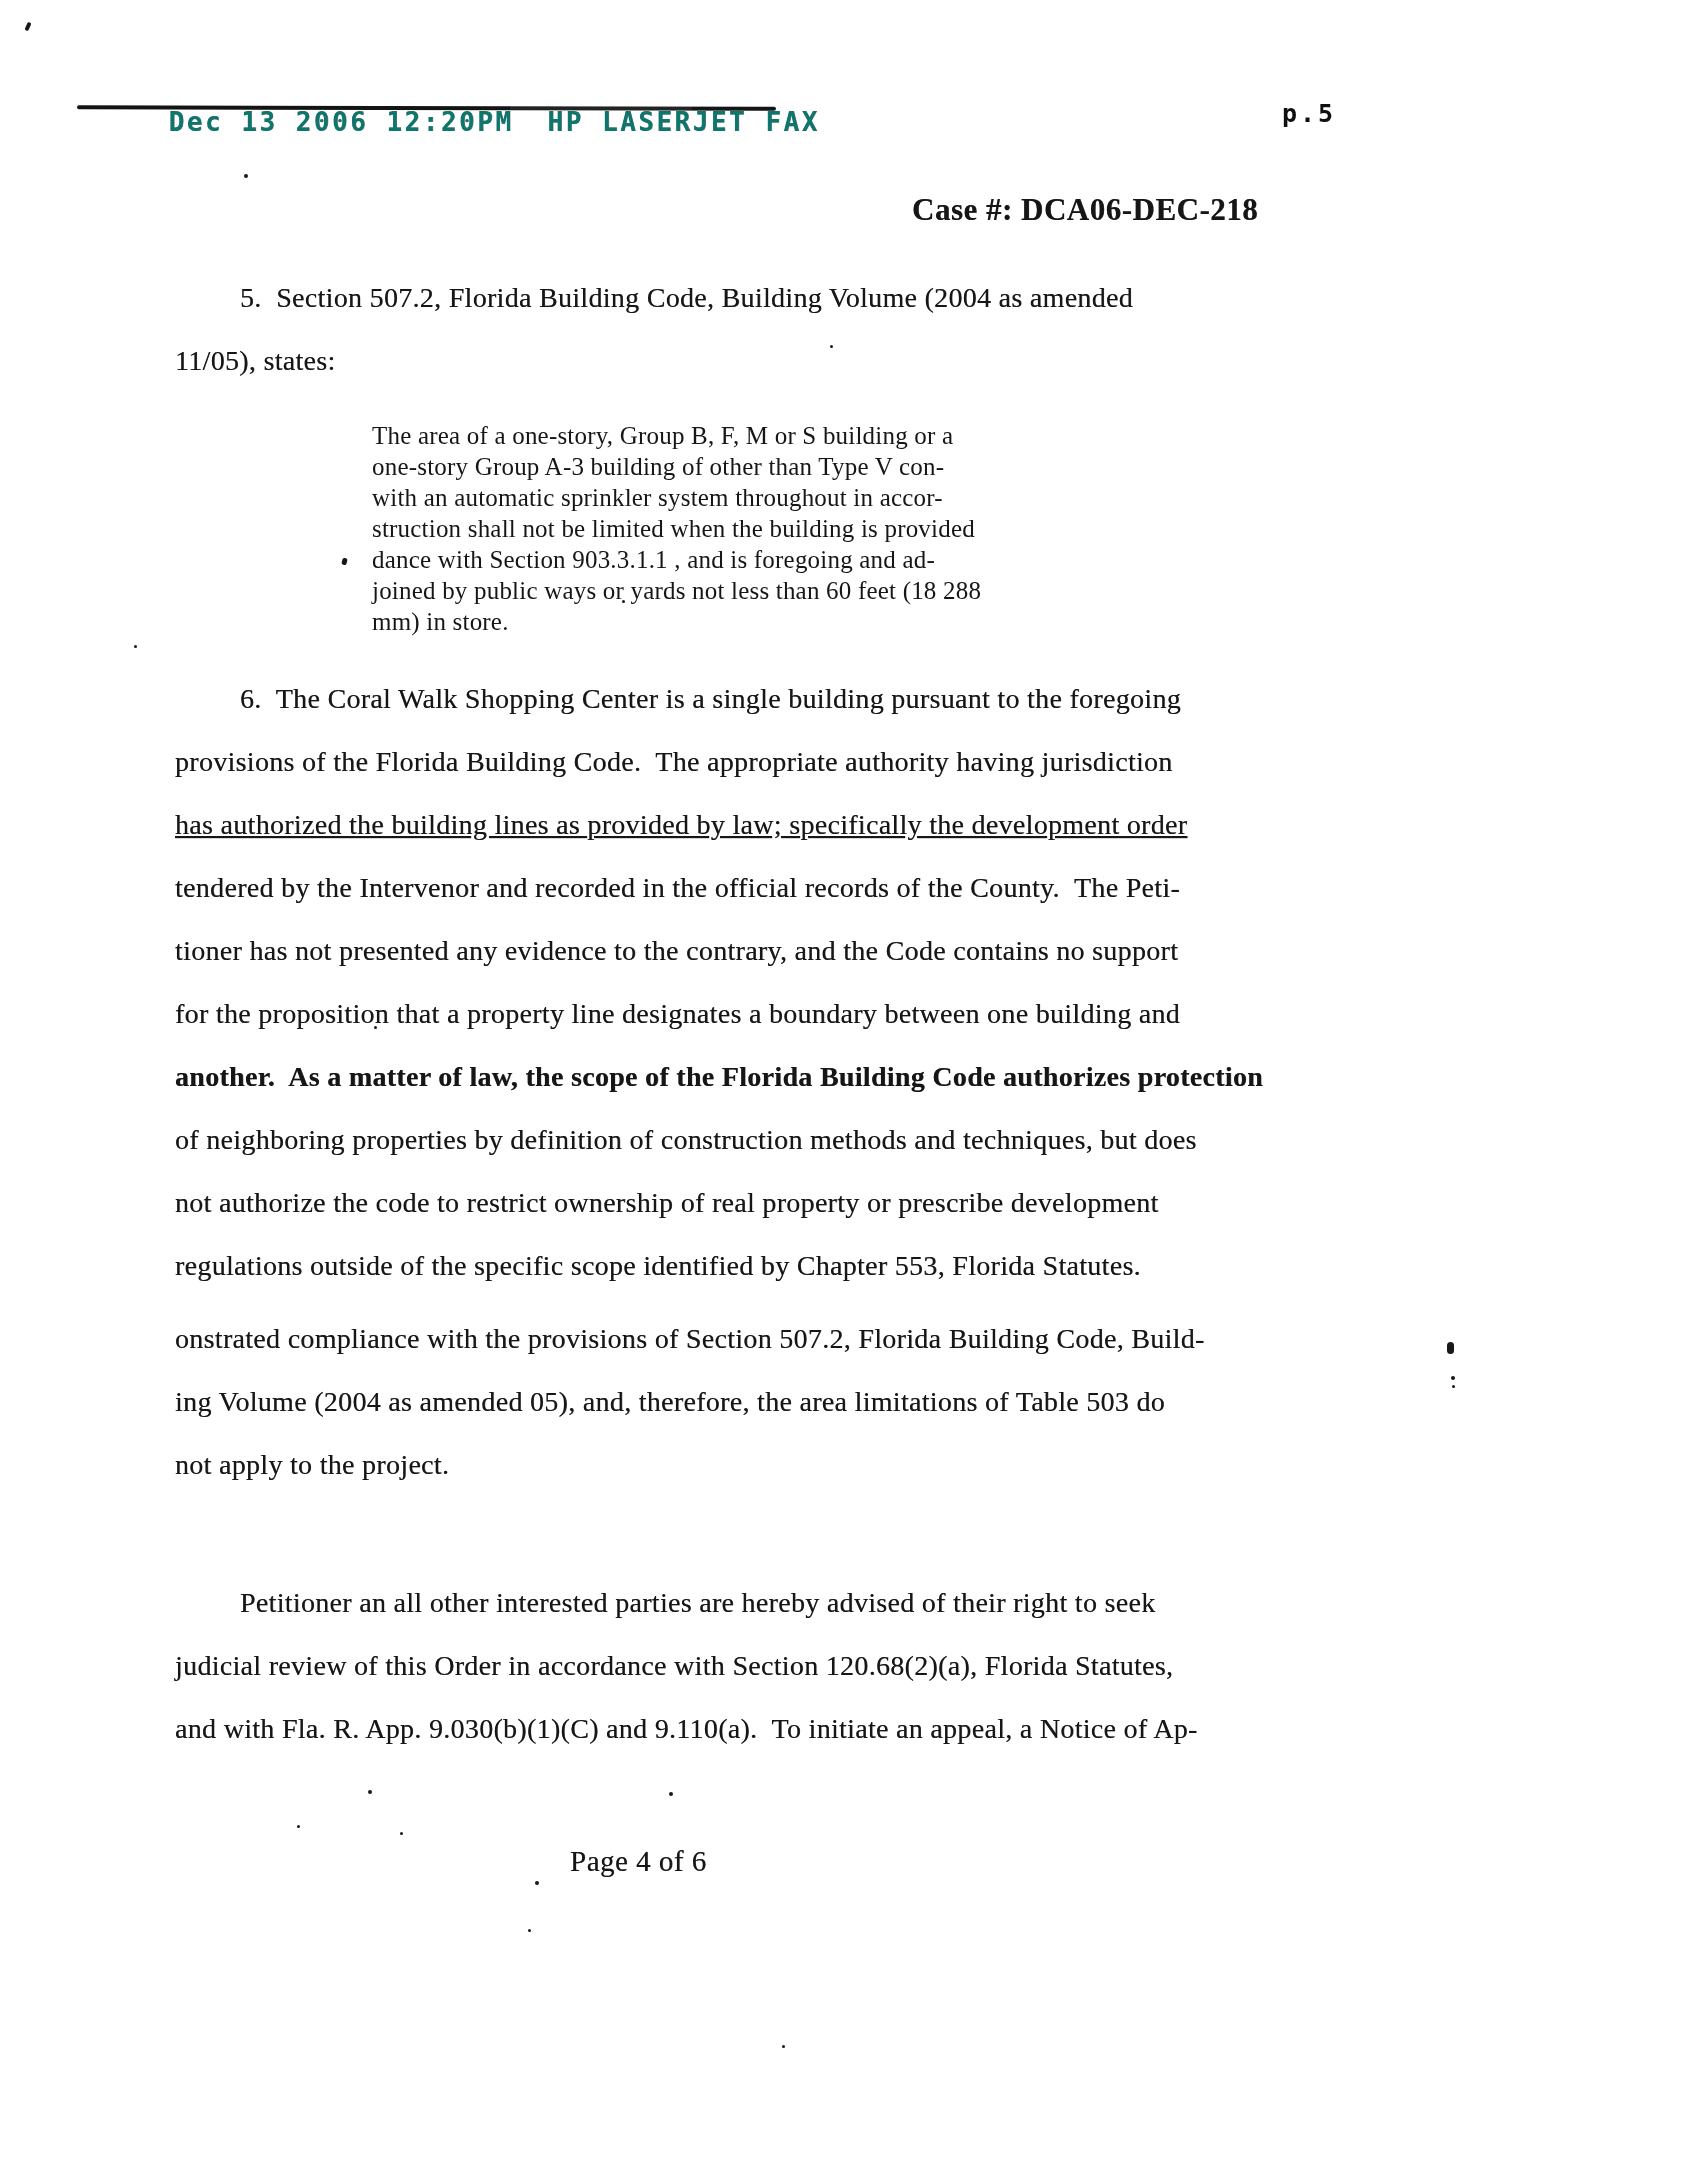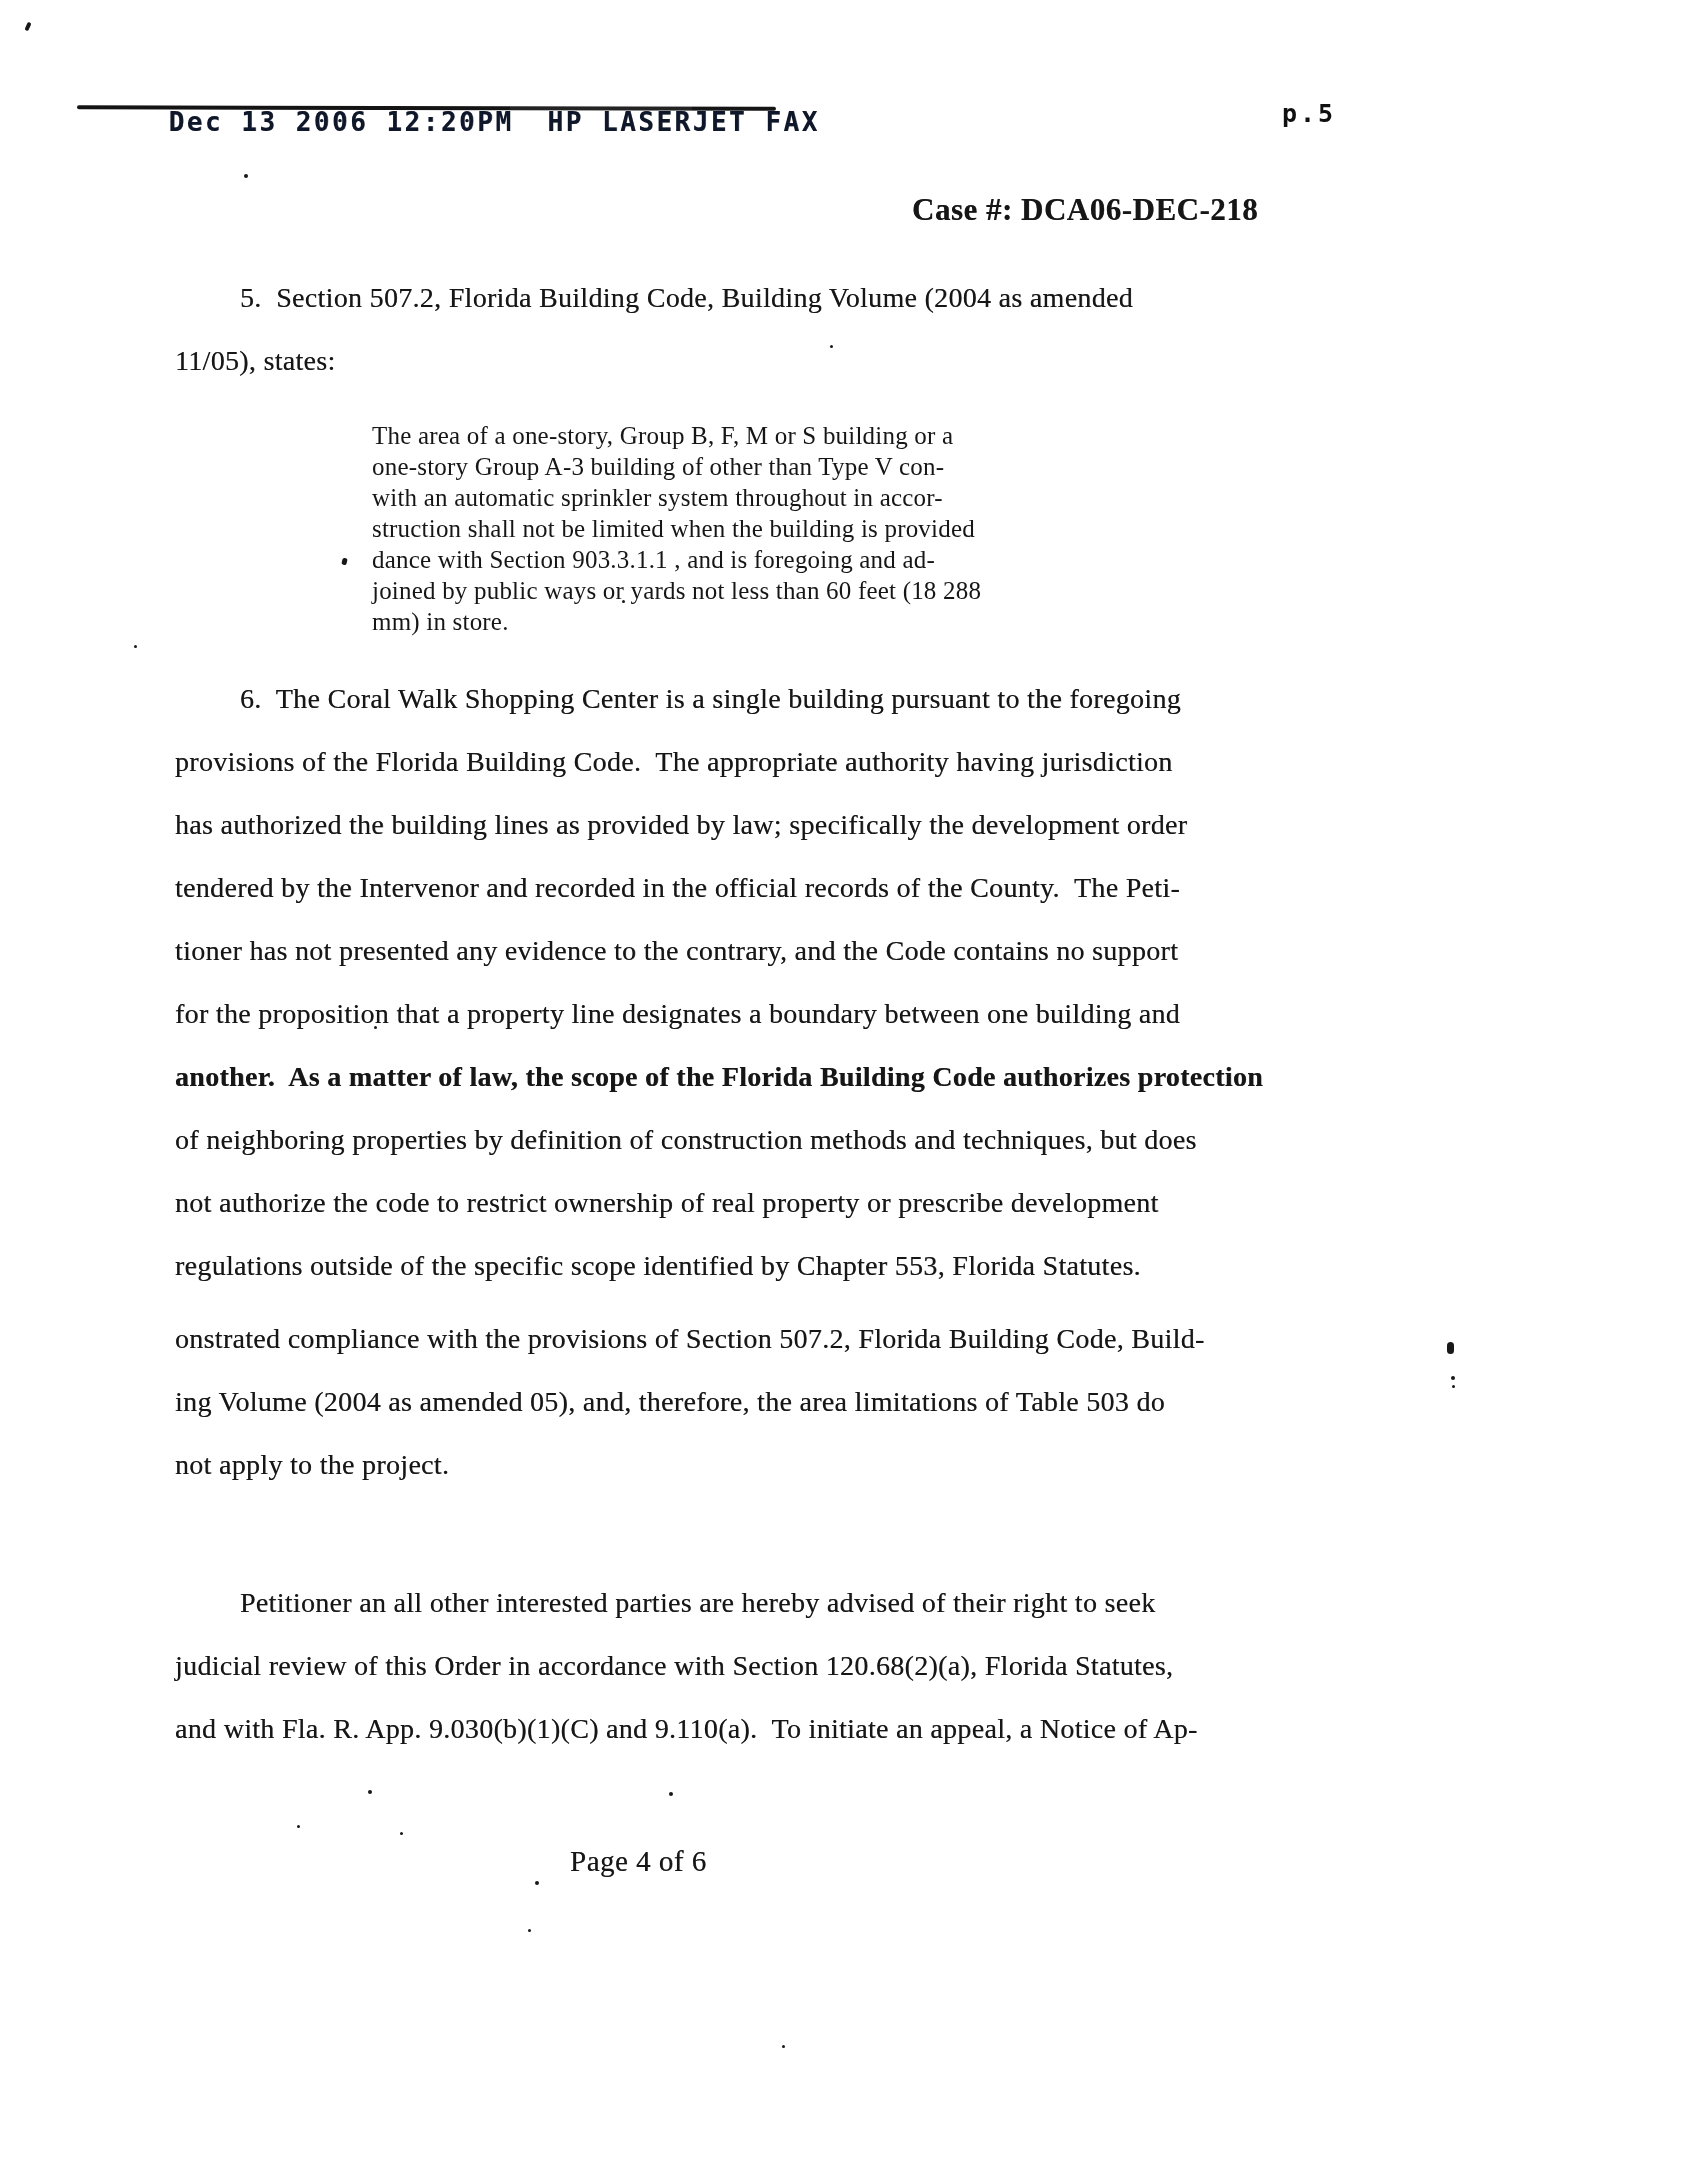--- a/index.html
+++ b/index.html
@@ -16,21 +16,21 @@
   
   .fax-header {
     position: absolute;
     left: 96px;
     top: 77px;
     font-family: "DejaVu Sans Mono", "Liberation Mono", monospace;
     font-weight: bold;
     font-size: 26px;
     letter-spacing: 2.5px;
     white-space: pre;
-    color: #0f172a;
+    color: #0f766e;
     text-shadow: 0.4px 0.4px 0.6px rgba(0,0,0,0.5);
   }
   .fax-device { margin-left: 34px; }
   .fax-underline {
     position: absolute;
     left: 77px;
     top: 106px;
     width: 699px;
     height: 4px;
     background: linear-gradient(90deg, #141414 0 62%, #232323 62% 88%, #151515 88% 100%);
@@ -131,21 +131,21 @@
       <div class="line" style="transform: scaleX(1);">one-story Group A-3 building of other than Type V con-</div>
       <div class="line" style="transform: scaleX(1);">with an automatic sprinkler system throughout in accor-</div>
       <div class="line" style="transform: scaleX(1);">struction shall not be limited when the building is provided</div>
       <div class="line" style="transform: scaleX(1);">dance with Section 903.3.1.1 , and is foregoing and ad-</div>
       <div class="line" style="transform: scaleX(1);">joined by public ways or yards not less than 60 feet (18 288</div>
       <div class="line last" style="transform: scaleX(1);">mm) in store.</div>
     </div>
   <div class="para" id="para-2">
       <div class="line indent" style="transform: scaleX(1);">6.  The Coral Walk Shopping Center is a single building pursuant to the foregoing</div>
       <div class="line" style="transform: scaleX(1);">provisions of the Florida Building Code.  The appropriate authority having jurisdiction</div>
-      <div class="line" style="transform: scaleX(1);">has authorized the building lines as provided by law; specifically the development order</div>
+      <div class="line" style="transform: scaleX(1); text-decoration: underline;">has authorized the building lines as provided by law; specifically the development order</div>
       <div class="line" style="transform: scaleX(1);">tendered by the Intervenor and recorded in the official records of the County.  The Peti-</div>
       <div class="line" style="transform: scaleX(1);">tioner has not presented any evidence to the contrary, and the Code contains no support</div>
       <div class="line" style="transform: scaleX(1);">for the proposition that a property line designates a boundary between one building and</div>
       <div class="line" style="transform: scaleX(1); font-weight: bold;">another.  As a matter of law, the scope of the Florida Building Code authorizes protection</div>
       <div class="line" style="transform: scaleX(1);">of neighboring properties by definition of construction methods and techniques, but does</div>
       <div class="line" style="transform: scaleX(1);">not authorize the code to restrict ownership of real property or prescribe development</div>
       <div class="line last" style="transform: scaleX(1);">regulations outside of the specific scope identified by Chapter 553, Florida Statutes.</div>
     </div>
   <div class="para" id="para-3">
       <div class="line" style="transform: scaleX(1);">onstrated compliance with the provisions of Section 507.2, Florida Building Code, Build-</div>

